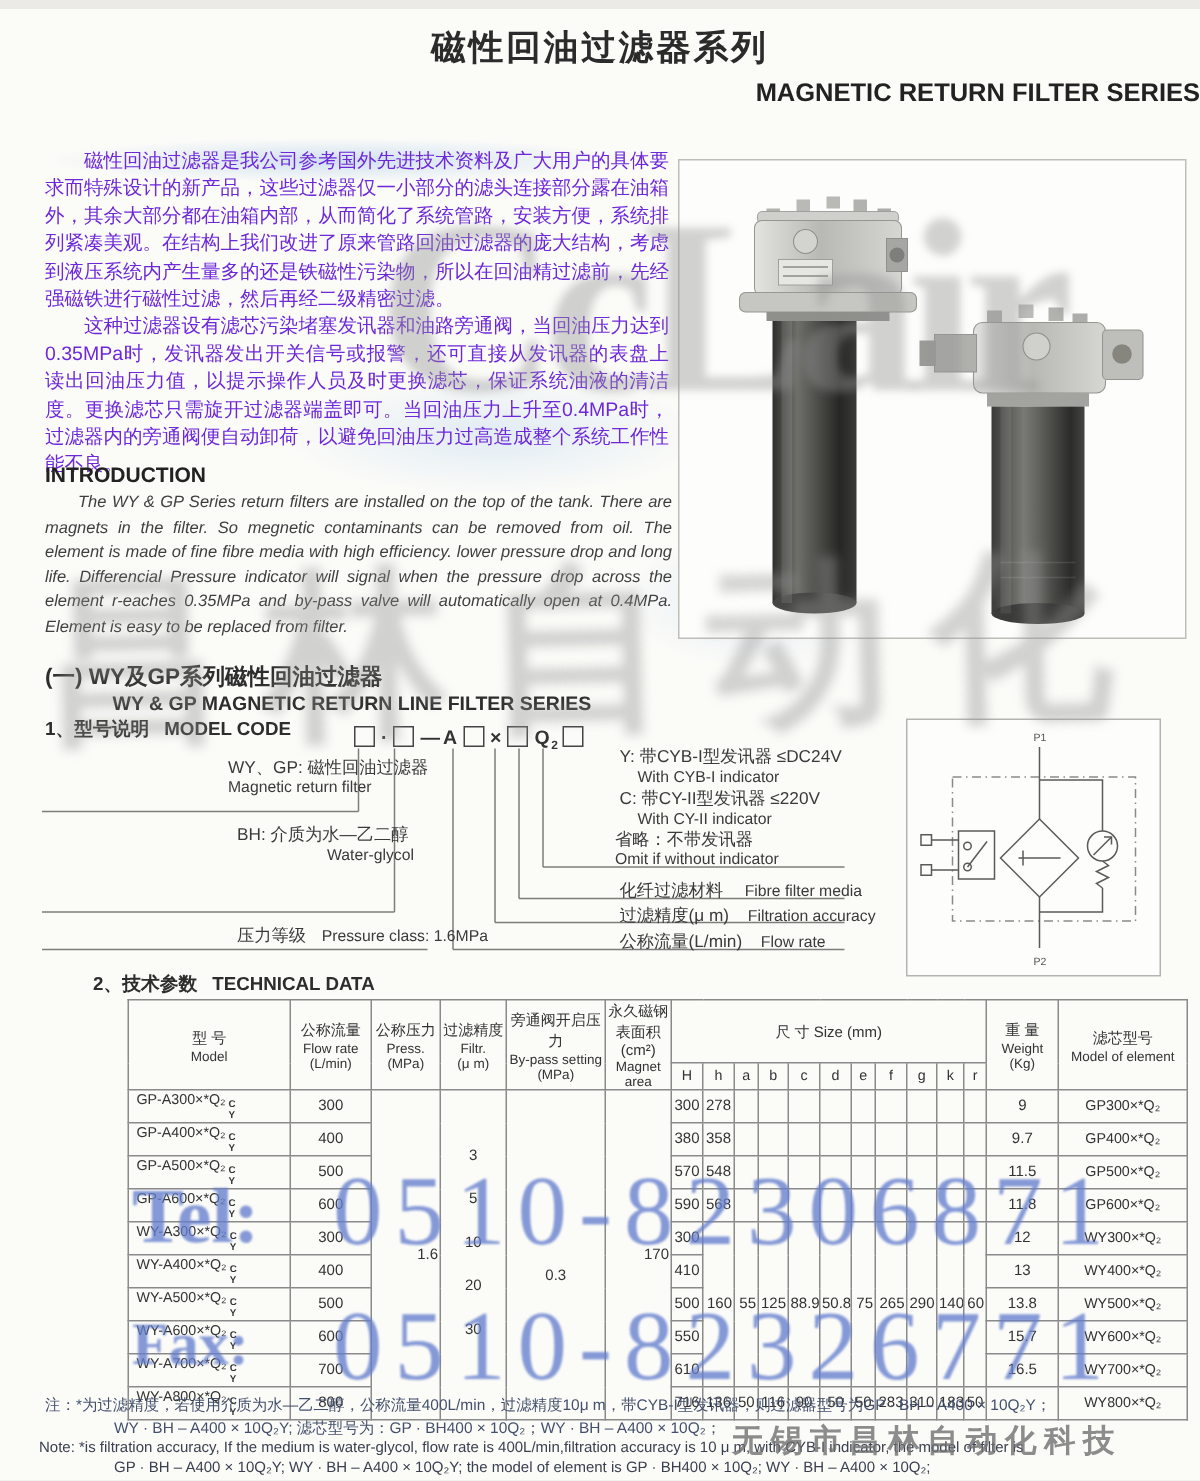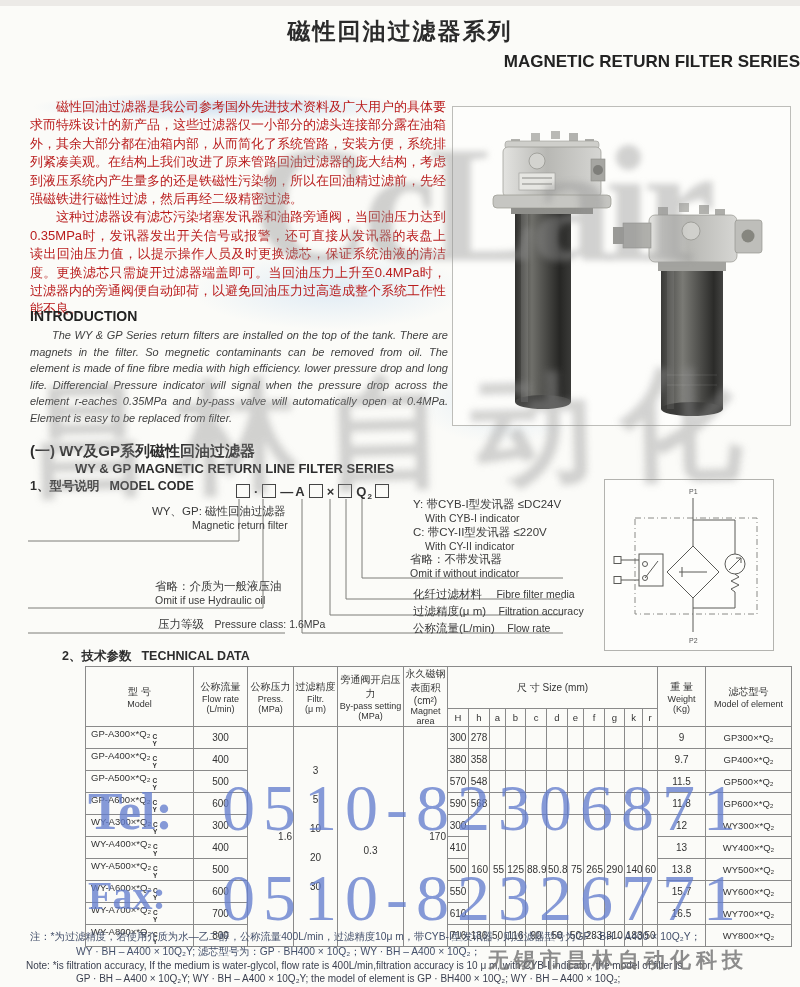--- a/index.html
+++ b/index.html
@@ -3,21 +3,21 @@
 <meta charset="utf-8">
 <style>
   html,body{margin:0;padding:0;background:#e8e8e6;}
   .page{position:relative;width:800px;height:987px;margin:0 auto;background:#fbfbf8;
         overflow:hidden;font-family:"Liberation Sans",sans-serif;color:#333;}
   .abs{position:absolute;}
   
   .title-zh{top:16px;left:0;width:100%;text-align:center;font-size:23px;font-weight:bold;color:#2b2b2b;letter-spacing:2px;}
   .title-en{top:52px;left:0;width:100%;text-align:right;font-size:17px;font-weight:bold;color:#222;}
   
-  .zh-paras{top:98px;left:30px;width:416px;font-size:13px;line-height:18.4px;color:#b91c1c;text-align:justify;}
+  .zh-paras{top:98px;left:30px;width:416px;font-size:13px;line-height:18.4px;color:#6d28d9;text-align:justify;}
   .zh-paras p{margin:0;text-indent:2em;}
   .intro-h{top:308px;left:30px;font-size:14px;font-weight:bold;color:#222;}
   .en-body{top:327px;left:30px;width:418px;font-size:11px;line-height:16.6px;color:#3f3f3f;text-align:justify;font-style:italic;}
   .en-body p{margin:0;text-indent:2em;}
   
   .img-box{top:106px;left:452px;width:337px;height:318px;border:1px solid #bdbdb9;background:#fdfdfb;}
   
   .series-zh{top:442px;left:30px;font-size:15px;font-weight:bold;color:#2d2d2d;}
   .series-en{top:461px;left:75px;font-size:13px;font-weight:bold;color:#2d2d2d;}
   .mc-h{top:478px;left:30px;font-size:12.5px;font-weight:bold;color:#2d2d2d;}
@@ -174,25 +174,25 @@
       <path d="M28 633 H285"></path>
       <path d="M302 499 V633 M302 633 H563"></path>
       <path d="M330 499 V615 M330 615 H563"></path>
       <path d="M346 499 V599 M346 599 H563"></path>
       <path d="M362 499 V578 M362 578 H563"></path>
     </g>
   </svg>
 
   <div class="lbl" style="top:504px;left:152px;">
     <div class="zh">WY、GP: 磁性回油过滤器</div>
-    <div class="en" style="margin-left:40px;">Magnetic return filter</div>
-  </div>
-  <div class="lbl" style="top:579px;left:155px;">
-    <div class="zh">省略：介质为一般液压油</div>
-    <div class="en">Omit if use Hydraulic oil</div>
+    <div class="en" style="">Magnetic return filter</div>
+  </div>
+  <div class="lbl" style="top:549px;left:158px;">
+    <div class="zh">BH: 介质为水—乙二醇</div>
+    <div class="en" style="margin-left:60px;">Water-glycol</div>
   </div>
   <div class="lbl" style="top:614px;left:158px;">
     <span class="zh">压力等级</span>
     <span class="en" style="margin-left:6px;">Pressure class: 1.6MPa</span>
   </div>
 
   <div class="lbl" style="top:497px;left:413px;">
     <div class="zh">Y: 带CYB-I型发讯器 ≤DC24V</div>
     <div class="en" style="margin-left:12px;">With CYB-I indicator</div>
   </div>

